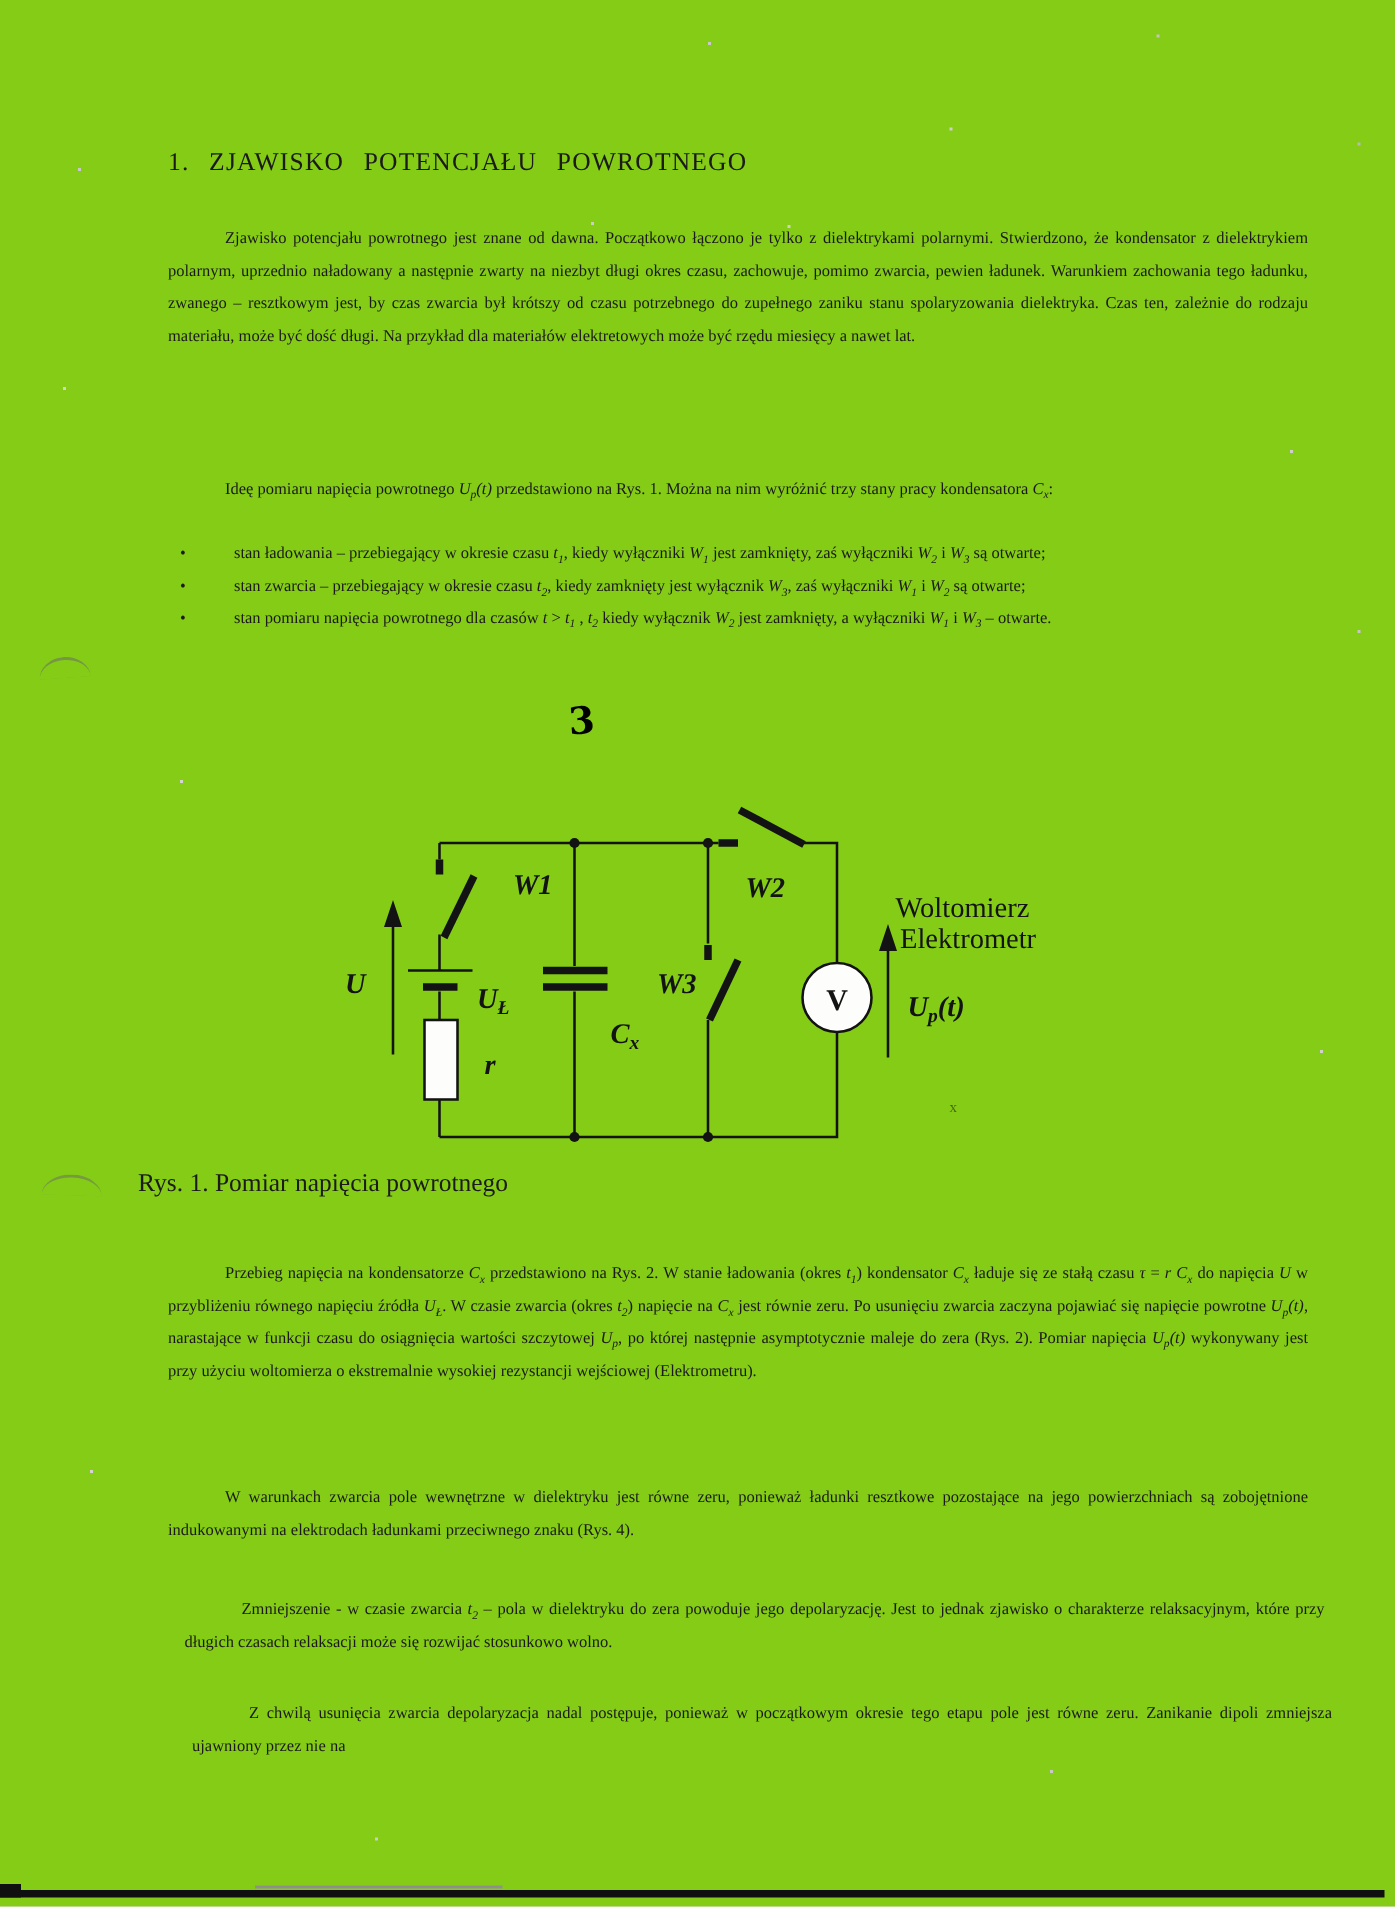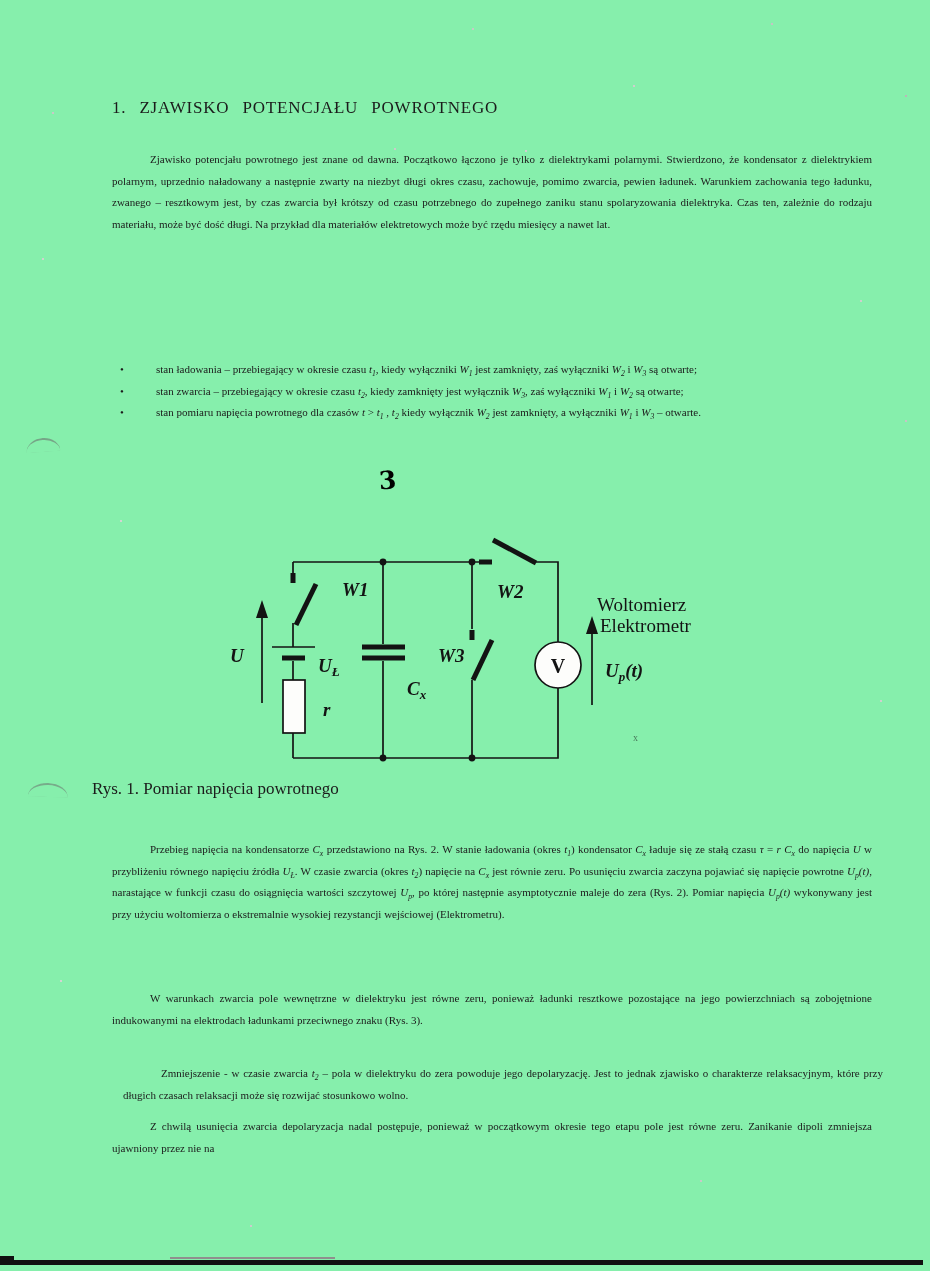--- a/index.html
+++ b/index.html
@@ -1,16 +1,16 @@
 <!DOCTYPE html>
 <html><head>
 <meta charset="utf-8">
 <style>
   html,body{margin:0;padding:0;background:#e8e8e6;}
-  #page{position:relative;width:930px;height:1271px;background:#86efac;overflow:hidden;
+  #page{position:relative;width:930px;height:1271px;background:#84cc16;overflow:hidden;
         font-family:"Liberation Serif","DejaVu Serif",serif;color:#1b1b1b;}
   .speckles{position:absolute;width:2px;height:2px;background:transparent;top:0;left:0;
     box-shadow:472px 28px 0 #c9c9c7,771px 23px 0 #c4c4c2,52px 112px 0 #c9c9c7,633px 85px 0 #cfcfcd,
     394px 148px 0 #ccccca,525px 150px 0 #d0d0ce,905px 95px 0 #b9b9b7,42px 258px 0 #d2d2d0,
     860px 300px 0 #cfcfcd,120px 520px 0 #d4d4d2,700px 1180px 0 #c9c9c7,250px 1225px 0 #cccccc,
     880px 700px 0 #d0d0ce,60px 980px 0 #d4d4d2,905px 420px 0 #c6c6c4;}
   .block{position:absolute;left:112px;width:760px;font-size:11px;line-height:21.5px;text-align:justify;}
   .indent{text-indent:38px;}
   h1.block{font-size:17px;font-weight:normal;letter-spacing:.8px;word-spacing:8px;margin:0;text-align:left;}
   sub{font-size:70%;line-height:0;}
@@ -34,20 +34,21 @@
 </head>
 <body>
 
 <div id="page">
   <div class="speckles"></div>
 
   <h1 class="block" style="top:97px;">1. ZJAWISKO POTENCJAŁU POWROTNEGO</h1>
 
   <p class="block indent" style="top:149px;margin:0;">Zjawisko potencjału powrotnego jest znane od dawna. Początkowo łączono je tylko z dielektrykami polarnymi. Stwierdzono, że kondensator z dielektrykiem polarnym, uprzednio naładowany a następnie zwarty na niezbyt długi okres czasu, zachowuje, pomimo zwarcia, pewien ładunek. Warunkiem zachowania tego ładunku, zwanego – resztkowym jest, by czas zwarcia był krótszy od czasu potrzebnego do zupełnego zaniku stanu spolaryzowania dielektryka. Czas ten, zależnie do rodzaju materiału, może być dość długi. Na przykład dla materiałów elektretowych może być rzędu miesięcy a nawet lat.</p>
 
+  <p class="block indent" style="top:316px;margin:0;">Ideę pomiaru napięcia powrotnego <i>U</i><i><sub>p</sub></i><i>(t)</i> przedstawiono na Rys. 1. Można na nim wyróżnić trzy stany pracy kondensatora <i>C</i><i><sub>x</sub></i>:</p>
 
   <ul class="block" style="top:359px;">
     <li>
       <span class="bullet-dot">•</span>
       <span>stan ładowania – przebiegający w okresie czasu <i>t</i><i><sub>1</sub></i>, kiedy wyłączniki <i>W</i><i><sub>1</sub></i> jest zamknięty, zaś wyłączniki <i>W</i><i><sub>2</sub></i> i <i>W</i><i><sub>3</sub></i> są otwarte;</span>
     </li>
     <li>
       <span class="bullet-dot">•</span>
       <span>stan zwarcia – przebiegający w okresie czasu <i>t</i><i><sub>2</sub></i>, kiedy zamknięty jest wyłącznik <i>W</i><i><sub>3</sub></i>, zaś wyłączniki <i>W</i><i><sub>1</sub></i> i <i>W</i><i><sub>2</sub></i> są otwarte;</span>
     </li>
@@ -117,23 +118,23 @@
       <text class="figtxt" x="377" y="81">Woltomierz</text>
       <text class="figtxt" x="380" y="102">Elektrometr</text>
       <text class="figlbl" x="385" y="147"><tspan>U</tspan><tspan dy="4" font-size="13">p</tspan><tspan dy="-4">(t)</tspan></text>
       <text x="413" y="211" font-size="10" opacity="0.55">x</text>
     </g>
   </svg>
 
   <div class="caption" style="top:779px;">Rys. 1. Pomiar napięcia powrotnego</div>
 
   <p class="block indent" style="top:839px;margin:0;">Przebieg napięcia na kondensatorze <i>C</i><i><sub>x</sub></i> przedstawiono na Rys. 2. W stanie ładowania (okres <i>t</i><i><sub>1</sub></i>) kondensator <i>C</i><i><sub>x</sub></i> ładuje się ze stałą czasu <i>τ</i> = <i>r C</i><i><sub>x</sub></i> do napięcia <i>U</i> w przybliżeniu równego napięciu źródła <i>U</i><i><sub>Ł</sub></i>. W czasie zwarcia (okres <i>t</i><i><sub>2</sub></i>) napięcie na <i>C</i><i><sub>x</sub></i> jest równie zeru. Po usunięciu zwarcia zaczyna pojawiać się napięcie powrotne <i>U</i><i><sub>p</sub></i><i>(t)</i>, narastające w funkcji czasu do osiągnięcia wartości szczytowej <i>U</i><i><sub>p</sub></i>, po której następnie asymptotycznie maleje do zera (Rys. 2). Pomiar napięcia <i>U</i><i><sub>p</sub></i><i>(t)</i> wykonywany jest przy użyciu woltomierza o ekstremalnie wysokiej rezystancji wejściowej (Elektrometru).</p>
-  <p class="block indent" style="top:988px;margin:0;">W warunkach zwarcia pole wewnętrzne w dielektryku jest równe zeru, ponieważ ładunki resztkowe pozostające na jego powierzchniach są zobojętnione indukowanymi na elektrodach ładunkami przeciwnego znaku (Rys. 3).</p>
+  <p class="block indent" style="top:988px;margin:0;">W warunkach zwarcia pole wewnętrzne w dielektryku jest równe zeru, ponieważ ładunki resztkowe pozostające na jego powierzchniach są zobojętnione indukowanymi na elektrodach ładunkami przeciwnego znaku (Rys. 4).</p>
   <p class="block indent" style="top:1052px;margin:11px;">Zmniejszenie  - w czasie zwarcia <i>t</i><i><sub>2</sub></i> – pola w dielektryku do zera powoduje jego depolaryzację. Jest to jednak zjawisko o charakterze relaksacyjnym, które przy długich czasach relaksacji może się rozwijać stosunkowo wolno.</p>
-  <p class="block indent" style="top:1116px;margin:0;">Z chwilą usunięcia zwarcia depolaryzacja nadal postępuje, ponieważ w początkowym okresie tego etapu pole jest równe zeru. Zanikanie dipoli zmniejsza ujawniony przez nie na</p>
+  <p class="block indent" style="top:1116px;margin:16px;">Z chwilą usunięcia zwarcia depolaryzacja nadal postępuje, ponieważ w początkowym okresie tego etapu pole jest równe zeru. Zanikanie dipoli zmniejsza ujawniony przez nie na</p>
 
   <div class="pen-arc arc1"></div>
   <div class="pen-arc arc2"></div>
 
   <div class="scan-bar-gray"></div>
   <div class="scan-bar"></div>
   <div class="scan-bar-nub"></div>
 </div>
 
 </body></html>

